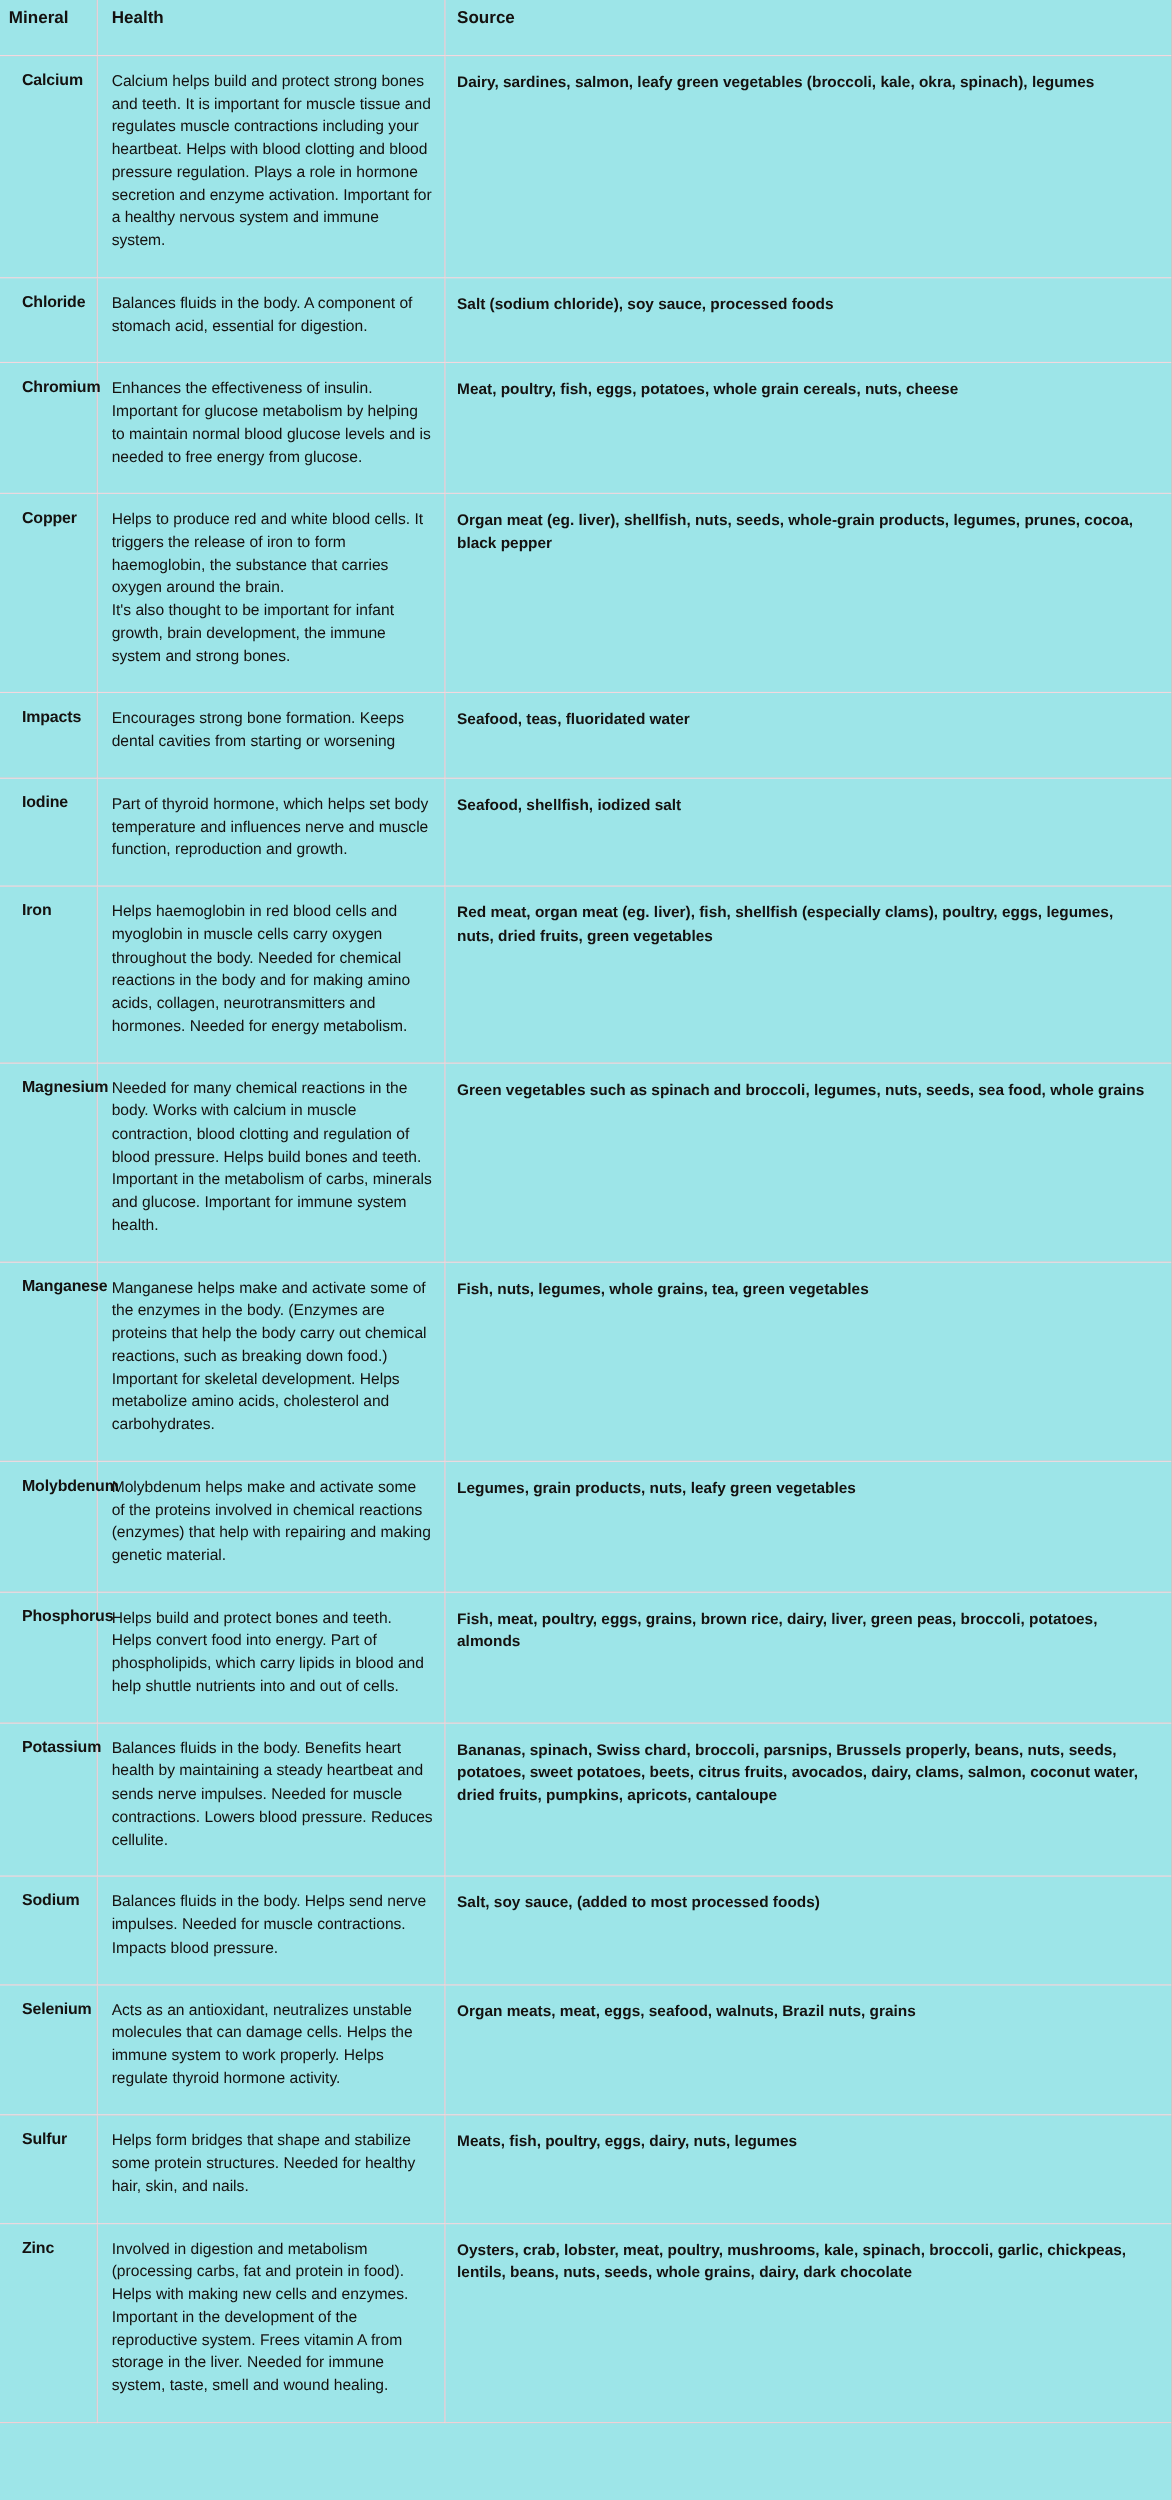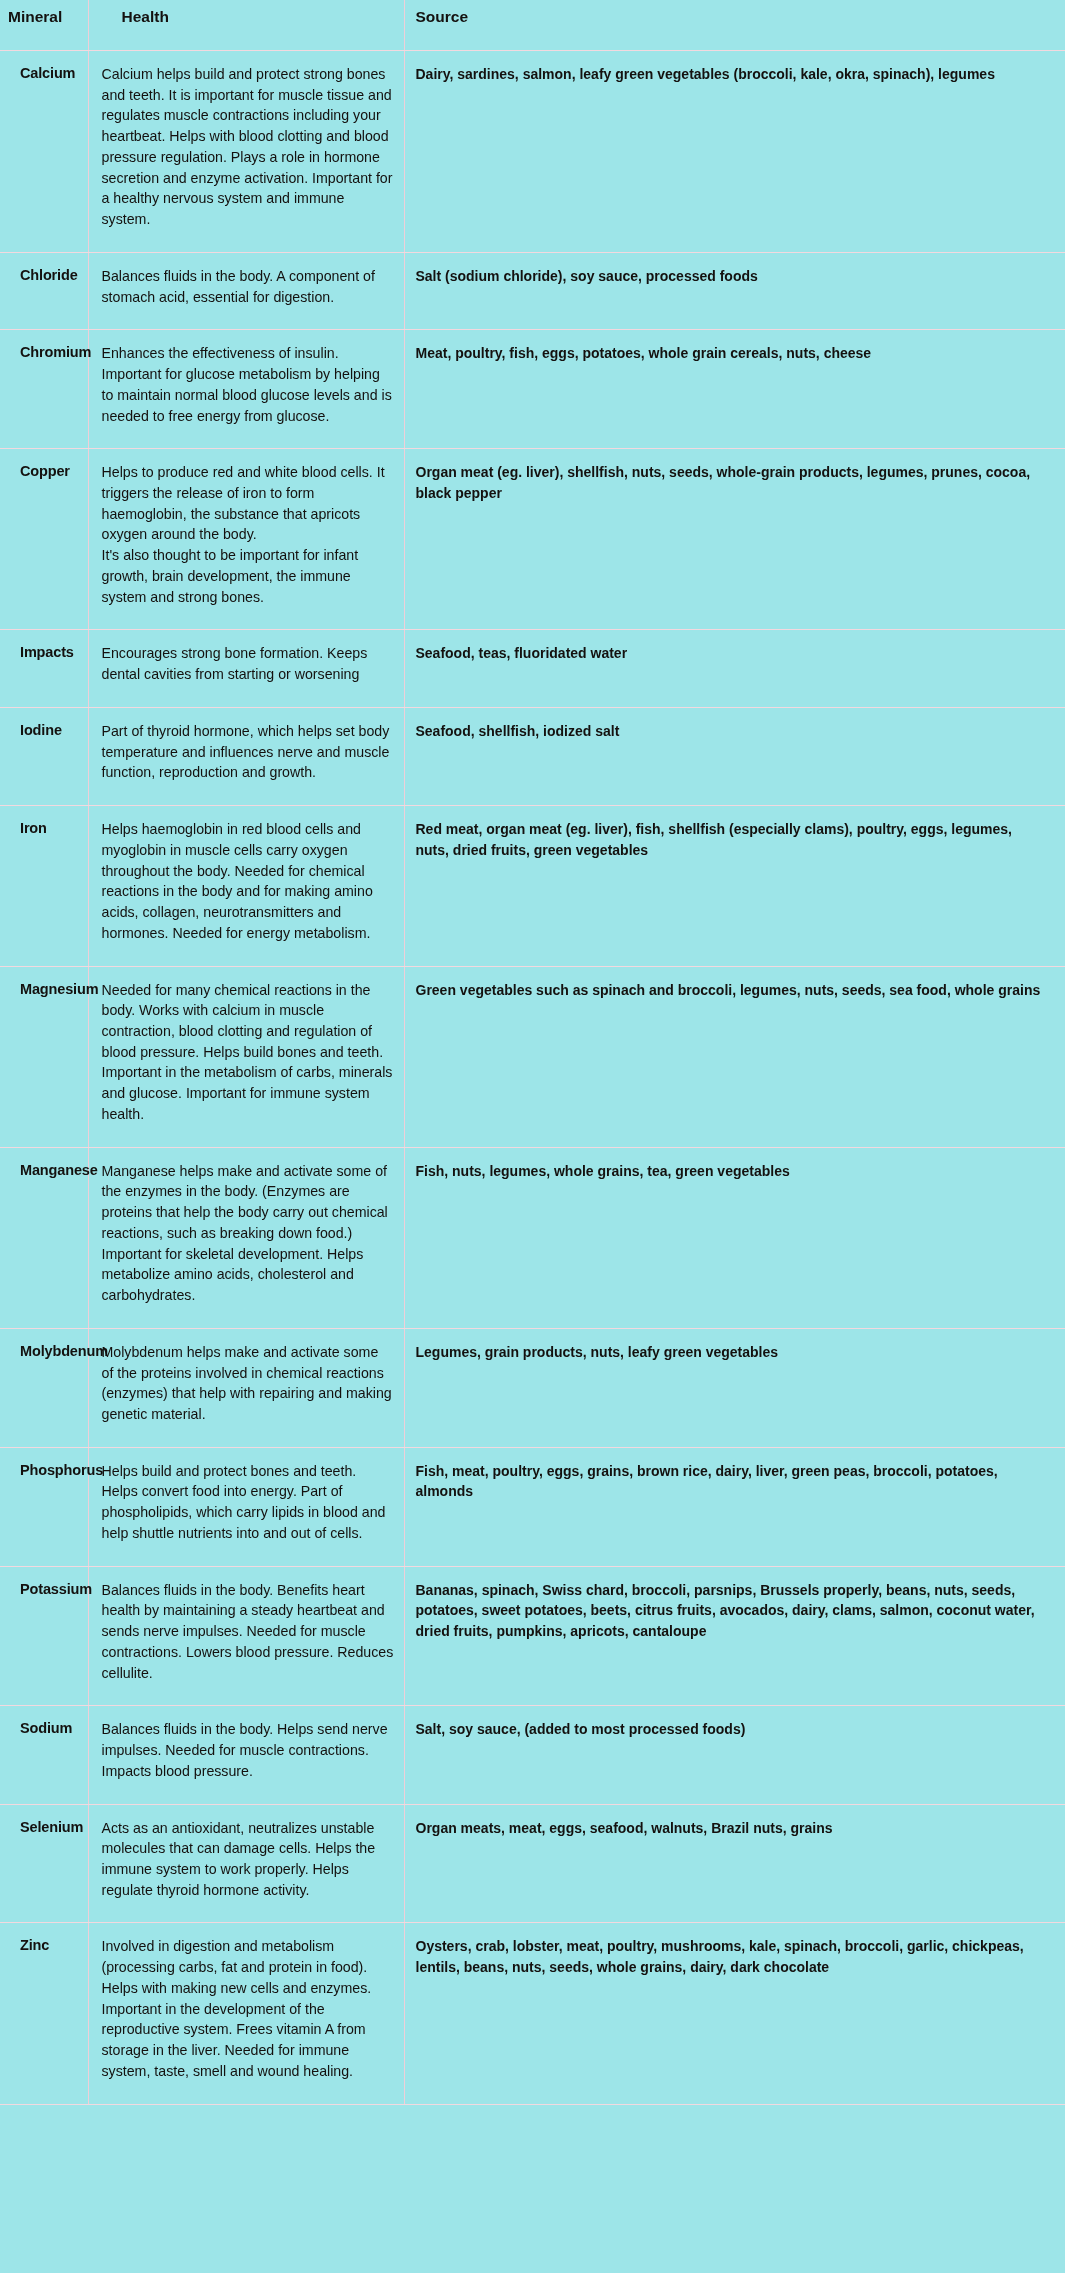--- a/index.html
+++ b/index.html
@@ -40,21 +40,21 @@
     border-bottom: 1px solid #F3D9DF;
   }
   .head-cell {
     font-size: 15.5px;
     font-weight: bold;
     line-height: 1.2;
     text-align: left;
     padding: 8px 10px 0 8px;
   }
   thead th.th-mineral .head-cell { padding-left: 8px; }
-  thead th.th-health  .head-cell { padding-left: 13px; margin-left: 20px; }
+  thead th.th-health  .head-cell { padding-left: 13px; }
   thead th.th-source  .head-cell { padding-left: 11px; }
 
   
   .mineral-cell {
     font-size: 14.5px;
     font-weight: bold;
     line-height: 1.35;
     padding: 13px 6px 14px 20px;
     white-space: nowrap;
     letter-spacing: -0.15px;
@@ -135,21 +135,21 @@
         <td>
           <div class="source-cell">Meat, poultry, fish, eggs, potatoes, whole grain cereals, nuts, cheese</div>
         </td>
       </tr>
       <tr>
         <td>
           <div class="mineral-cell">Copper</div>
         </td>
         <td>
           <div class="health-cell">
-            <p>Helps to produce red and white blood cells. It triggers the release of iron to form haemoglobin, the substance that apricots oxygen around the body.</p>
+            <p>Helps to produce red and white blood cells. It triggers the release of iron to form haemoglobin, the substance that carries oxygen around the brain.</p>
             <p>It's also thought to be important for infant growth, brain development, the immune system and strong bones.</p>
           </div>
         </td>
         <td>
           <div class="source-cell">Organ meat (eg. liver), shellfish, nuts, seeds, whole-grain products, legumes, prunes, cocoa, black pepper</div>
         </td>
       </tr>
       <tr>
         <td>
           <div class="mineral-cell">Impacts</div>
@@ -276,20 +276,33 @@
           <div class="health-cell">
             <p>Acts as an antioxidant, neutralizes unstable molecules that can damage cells. Helps the immune system to work properly. Helps regulate thyroid hormone activity.</p>
           </div>
         </td>
         <td>
           <div class="source-cell">Organ meats, meat, eggs, seafood, walnuts, Brazil nuts, grains</div>
         </td>
       </tr>
       <tr>
         <td>
+          <div class="mineral-cell">Sulfur</div>
+        </td>
+        <td>
+          <div class="health-cell">
+            <p>Helps form bridges that shape and stabilize some protein structures. Needed for healthy hair, skin, and nails.</p>
+          </div>
+        </td>
+        <td>
+          <div class="source-cell">Meats, fish, poultry, eggs, dairy, nuts, legumes</div>
+        </td>
+      </tr>
+      <tr>
+        <td>
           <div class="mineral-cell">Zinc</div>
         </td>
         <td>
           <div class="health-cell">
             <p>Involved in digestion and metabolism (processing carbs, fat and protein in food).</p>
             <p>Helps with making new cells and enzymes. Important in the development of the reproductive system. Frees vitamin A from storage in the liver. Needed for immune system, taste, smell and wound healing.</p>
           </div>
         </td>
         <td>
           <div class="source-cell">Oysters, crab, lobster, meat, poultry, mushrooms, kale, spinach, broccoli, garlic, chickpeas, lentils, beans, nuts, seeds, whole grains, dairy, dark chocolate</div>

